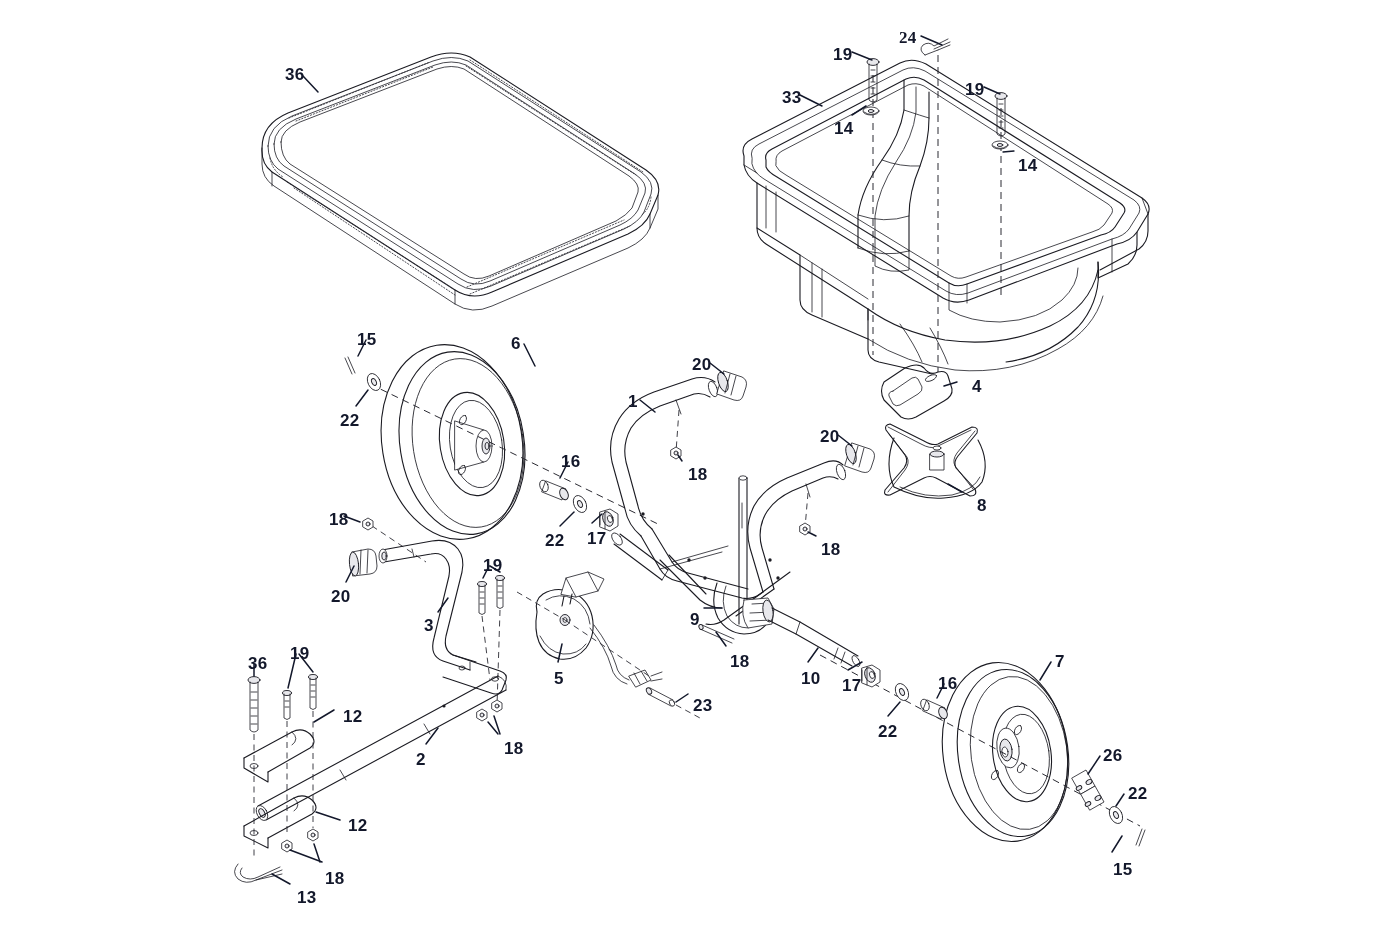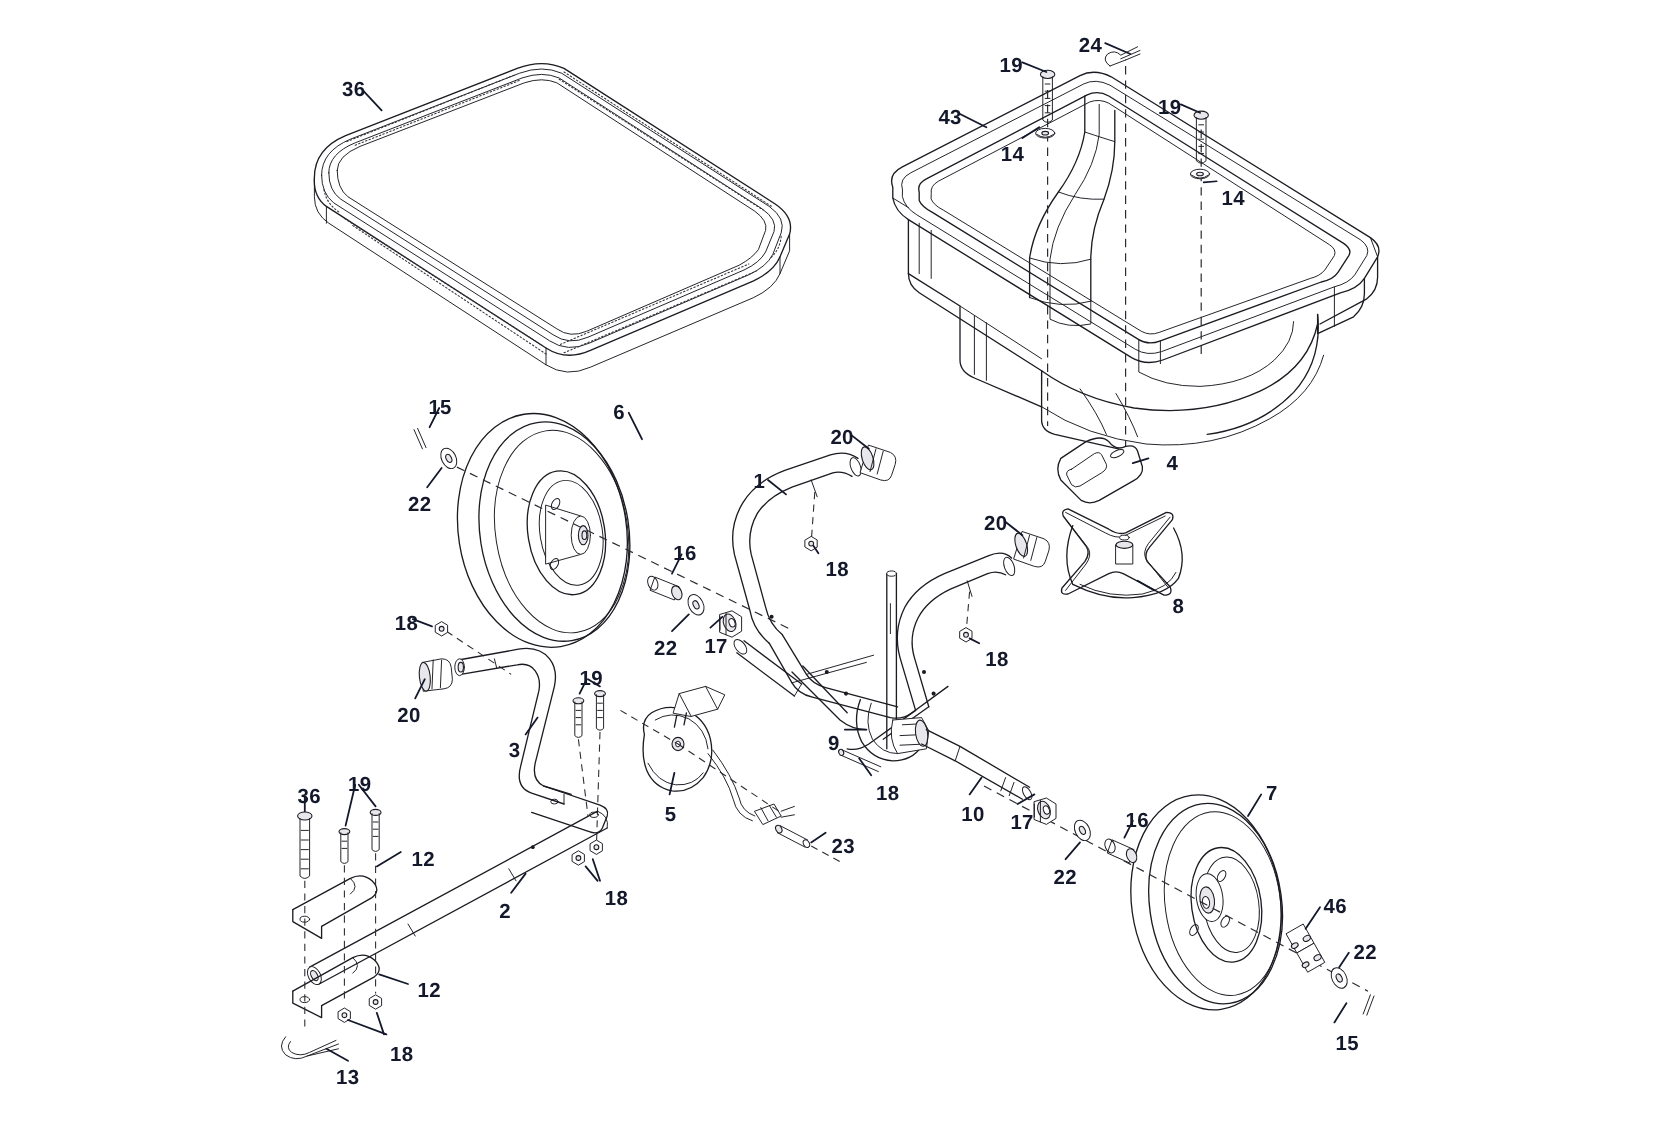--- a/index.html
+++ b/index.html
@@ -551,23 +551,23 @@
       <path class="leader" d="M322 862 L290 850"></path>
       <path class="leader" d="M320 862 L314 844"></path>
       <path class="leader" d="M1112 852 L1122 836"></path>
       <path class="leader" d="M290 884 L272 874"></path>
     </g>
 
   </svg>
 
   <div class="callout" style="left:285px;top:66px;">36</div>
   <div class="callout" style="left:833px;top:46px;">19</div>
-  <div class="callout" style="left:899px;top:29px;">24</div>
+  <div class="callout" style="left:899px;top:29px;font-family:Liberation Serif, serif;">24</div>
   <div class="callout" style="left:965px;top:81px;">19</div>
-  <div class="callout" style="left:782px;top:89px;">43</div>
+  <div class="callout" style="left:782px;top:89px;">33</div>
   <div class="callout" style="left:834px;top:120px;">14</div>
   <div class="callout" style="left:1018px;top:157px;">14</div>
   <div class="callout" style="left:357px;top:331px;">15</div>
   <div class="callout" style="left:511px;top:335px;">6</div>
   <div class="callout" style="left:692px;top:356px;">20</div>
   <div class="callout" style="left:340px;top:412px;">22</div>
   <div class="callout" style="left:628px;top:393px;">1</div>
   <div class="callout" style="left:972px;top:378px;">4</div>
   <div class="callout" style="left:820px;top:428px;">20</div>
   <div class="callout" style="left:561px;top:453px;">16</div>
@@ -586,21 +586,21 @@
   <div class="callout" style="left:554px;top:670px;">5</div>
   <div class="callout" style="left:248px;top:655px;">36</div>
   <div class="callout" style="left:290px;top:645px;">19</div>
   <div class="callout" style="left:1055px;top:653px;">7</div>
   <div class="callout" style="left:842px;top:677px;">17</div>
   <div class="callout" style="left:938px;top:675px;">16</div>
   <div class="callout" style="left:693px;top:697px;">23</div>
   <div class="callout" style="left:878px;top:723px;">22</div>
   <div class="callout" style="left:343px;top:708px;">12</div>
   <div class="callout" style="left:504px;top:740px;">18</div>
-  <div class="callout" style="left:1103px;top:747px;">46</div>
+  <div class="callout" style="left:1103px;top:747px;">26</div>
   <div class="callout" style="left:416px;top:751px;">2</div>
   <div class="callout" style="left:1128px;top:785px;">22</div>
   <div class="callout" style="left:348px;top:817px;">12</div>
   <div class="callout" style="left:325px;top:870px;">18</div>
   <div class="callout" style="left:1113px;top:861px;">15</div>
-  <div class="callout" style="left:280px;top:889px;">13</div>
+  <div class="callout" style="left:297px;top:889px;">13</div>
 
 </div>
 
 </body></html>

